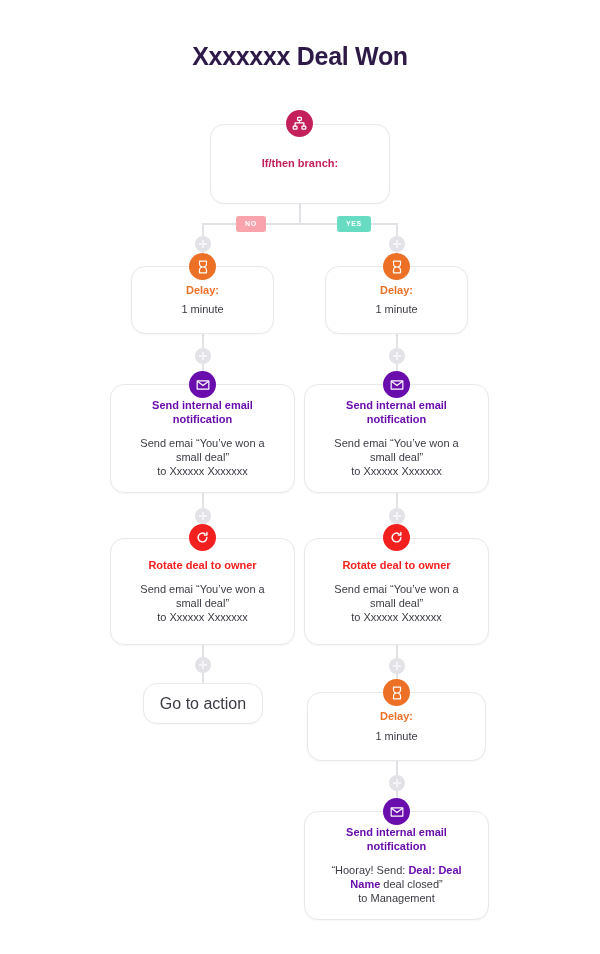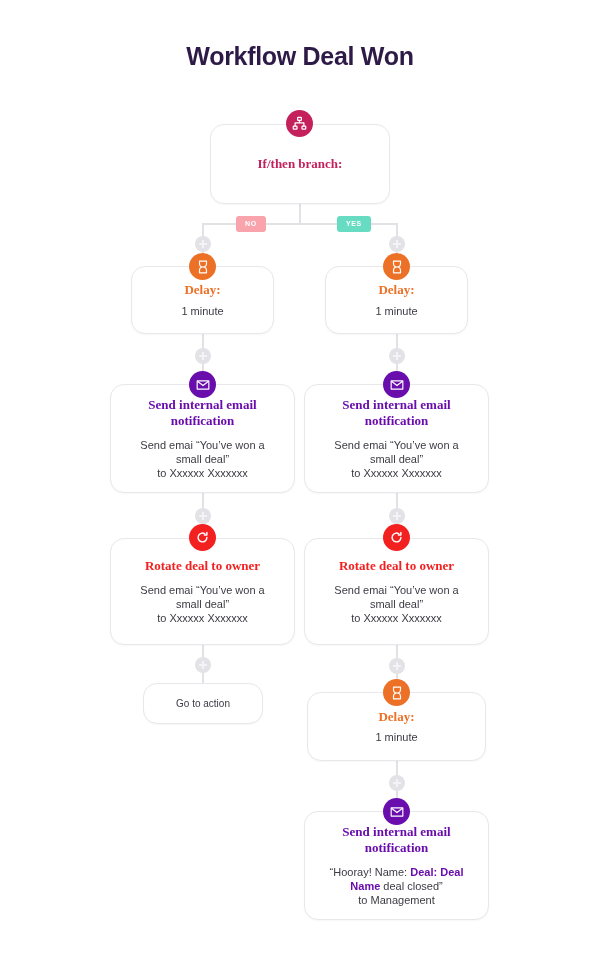--- a/index.html
+++ b/index.html
@@ -84,57 +84,56 @@
     border: 1px solid #e8e8ec;
     border-radius: 14px;
     box-shadow: 0 1px 2px rgba(30,20,60,0.035);
     display: flex;
     flex-direction: column;
     align-items: center;
     justify-content: center;
     padding: 10px 12px;
   }
   .card-title {
-    font-size: 13px;
+    font-size: 11px;
     font-weight: bold;
     line-height: 1.25;
     text-align: center;
-    font-family: Liberation Serif, serif;
   }
   .card-body {
     font-size: 11px;
     color: #3b3b44;
     line-height: 1.28;
     text-align: center;
     margin-top: 9px;
   }
   .card-body b { font-weight: bold; }
   .card-plain {
-    font-size: 10px;
+    font-size: 16px;
     color: #3b3b44;
     text-align: left;
   }
 
   
   .icon-badge {
     position: absolute;
     width: 27px;
     height: 27px;
     border-radius: 50%;
     display: flex;
     align-items: center;
     justify-content: center;
     z-index: 5;
   }
   .icon-badge svg { display: block; }
 </style>
 </head>
 <body>
 
-<div class="page-title">Workflow Deal Won</div>
+<div class="page-title">Xxxxxxx Deal Won</div>
 
 <div class="canvas">
 
   <div class="line-v" style="left:299px; top:204px; height:20px;"></div>
 
   <div class="line-h" style="left:202px; top:223px; width:196px;"></div>
 
   <div class="line-v" style="left:202px; top:223px; height:38px;"></div>
   <div class="line-v" style="left:396px; top:223px; height:38px;"></div>
 
@@ -306,18 +305,18 @@
 
   <div class="icon-badge" style="left:383px; top:798px; background:#6a0dad;">
     <svg width="14" height="14" viewBox="0 0 24 24" fill="#ffffff">
       <path d="M2 5h20v14H2z" fill="none" stroke="#ffffff" stroke-width="2" stroke-linejoin="round"></path>
       <path d="M3 6l9 7 9-7" fill="none" stroke="#ffffff" stroke-width="2" stroke-linecap="round" stroke-linejoin="round"></path>
     </svg>
   </div>
   <div class="card" style="left:304px; top:811px; width:185px; height:109px;">
     <div class="card-title" style="color:#6a0dad; max-width:140px;">Send internal email notification</div>
     <div class="card-body" style="max-width:152px;">
-      <span>“Hooray! Name: </span><b style="color:#6a0dad;">Deal: Deal Name</b><span> deal closed”</span><br>
+      <span>“Hooray! Send: </span><b style="color:#6a0dad;">Deal: Deal Name</b><span> deal closed”</span><br>
       <span>to Management</span>
     </div>
   </div>
 
 </div>
 
 </body></html>

